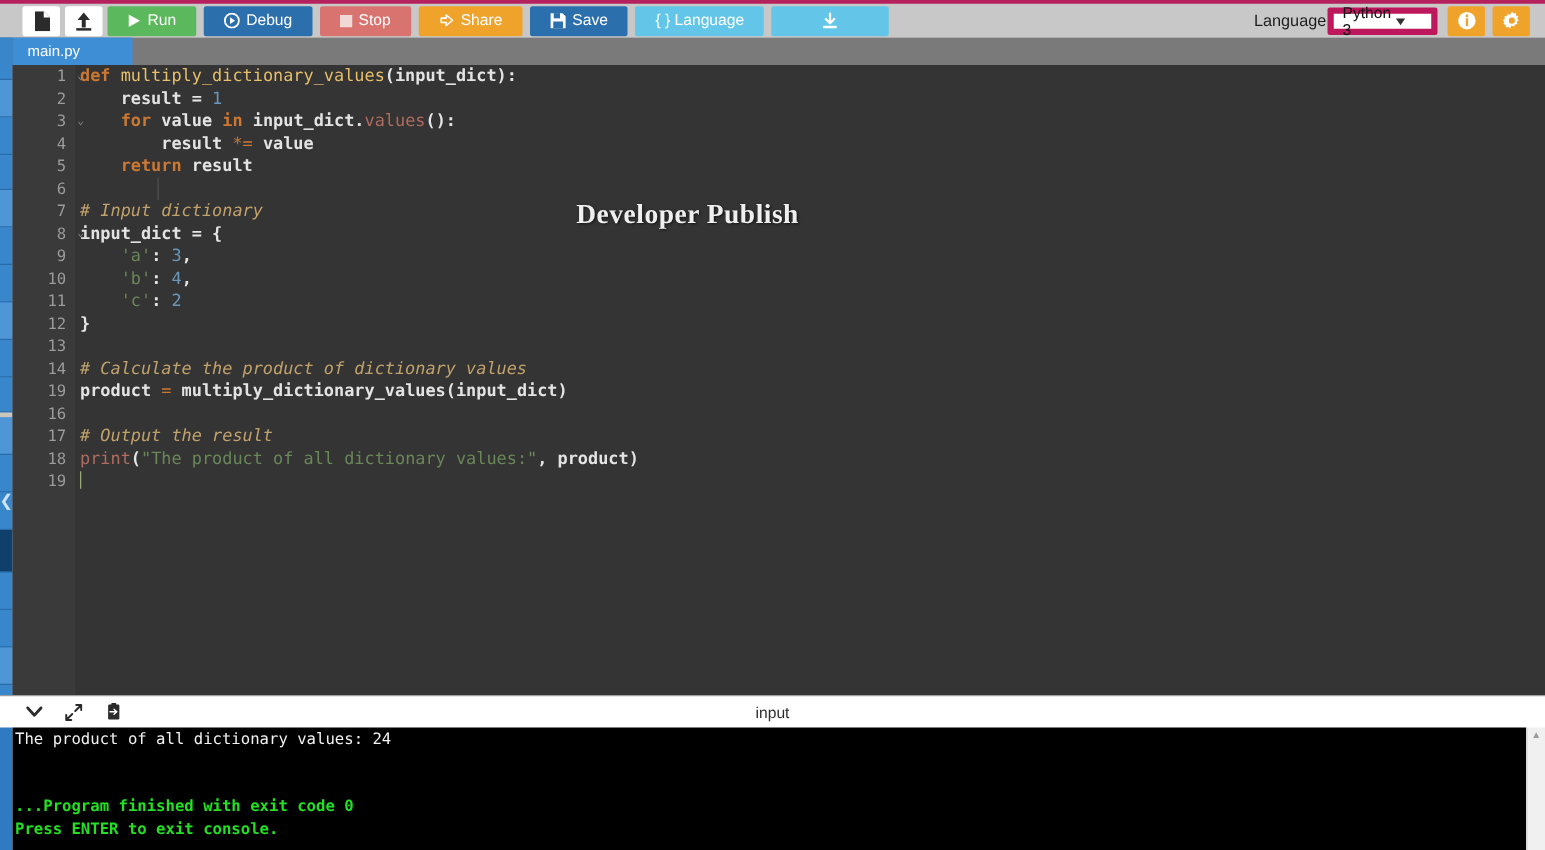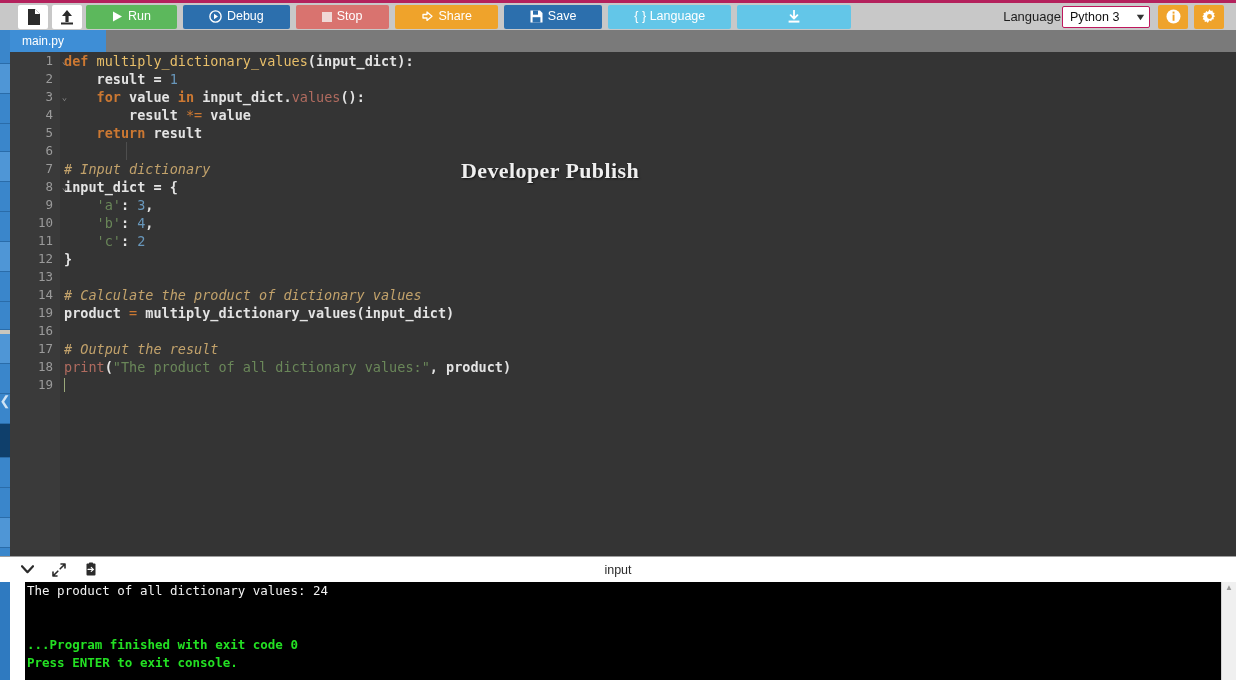--- a/index.html
+++ b/index.html
@@ -17,43 +17,43 @@
     background:#c8c8c8;
     border-top:3px solid #b4215c;
     box-sizing:border-box;
     display:flex;align-items:center;
   }
   .tb-left{display:flex;align-items:center;padding-left:18px;gap:0;}
   .tb-right{margin-left:auto;display:flex;align-items:center;padding-right:12px;gap:0;}
 
   .btn{
     height:24px;display:inline-flex;align-items:center;justify-content:center;
-    gap:5px;padding:0 26px;margin-right:6px;
+    gap:5px;padding:0 16px;margin-right:6px;
     font-size:12.5px;line-height:1;color:#fff;
     border:none;border-radius:2px;cursor:pointer;
     font-family:"Liberation Sans", sans-serif;
     white-space:nowrap;
   }
   .btn-white{background:#ffffff;color:#2b2b2b;width:30px;padding:0;margin-right:4px;}
   .btn-run{background:#5cb85c;}
   .btn-debug{background:#2c6fad;}
   .btn-stop{background:#d9736f;}
   .btn-share{background:#efa32b;}
   .btn-save{background:#2c6fad;}
   .btn-beautify{background:#63c6e8;}
   .btn-download{background:#63c6e8;width:62px;}
   .btn-info{background:#efa32b;width:30px;padding:0;margin-right:6px;border-radius:2px;}
   .btn-gear{background:#efa32b;width:30px;padding:0;margin-right:0;border-radius:2px;}
 
   .lang-label{font-size:13px;color:#1d1d1d;margin-right:1px;}
   .lang-select{
-    height:22px;width:88px;background:#fff;border:1px solid #be185d;
+    height:22px;width:88px;background:#fff;border:5px solid #be185d;
     border-radius:2px;font-size:12.5px;color:#111;
     display:flex;align-items:center;justify-content:space-between;
-    padding:0 4px 0 7px;margin-right:8px;box-sizing:border-box;
+    padding:0 20px 0 7px;margin-right:8px;box-sizing:border-box;
     font-family:"Liberation Sans", sans-serif;cursor:pointer;
   }
   .caret{font-size:9px;color:#333;transform:scaleX(1.4);}
 
   svg{display:block;}
 
   
   .tabbar{
     position:absolute;left:0;top:30px;width:1236px;height:22px;
     background:#7a7a7a;
@@ -133,21 +133,21 @@
   }
   .conhead .icons{display:flex;align-items:center;gap:14px;padding-left:18px;}
   .conhead .ic{width:18px;height:18px;display:flex;align-items:center;justify-content:center;cursor:pointer;color:#2b2b2b;}
   .conhead .ttl{
     position:absolute;left:0;right:0;text-align:center;
     font-size:12.5px;color:#2b2b2b;pointer-events:none;
   }
 
   
   .console{
-    position:absolute;left:25px;top:582px;width:1211px;height:98px;
+    position:absolute;left:10px;top:582px;width:1211px;height:98px;
     background:#000000;overflow:hidden;
     font-family:"DejaVu Sans Mono", monospace;font-size:12.5px;
   }
   .console .line{height:18px;line-height:18px;padding-left:2px;white-space:pre;}
   .out{color:#f2f2f2;}
   .ok{color:#23e023;font-weight:bold;}
   .console-left{
     position:absolute;left:0;top:582px;width:10px;height:98px;background:#2f7ac0;
   }
   .conscroll{

